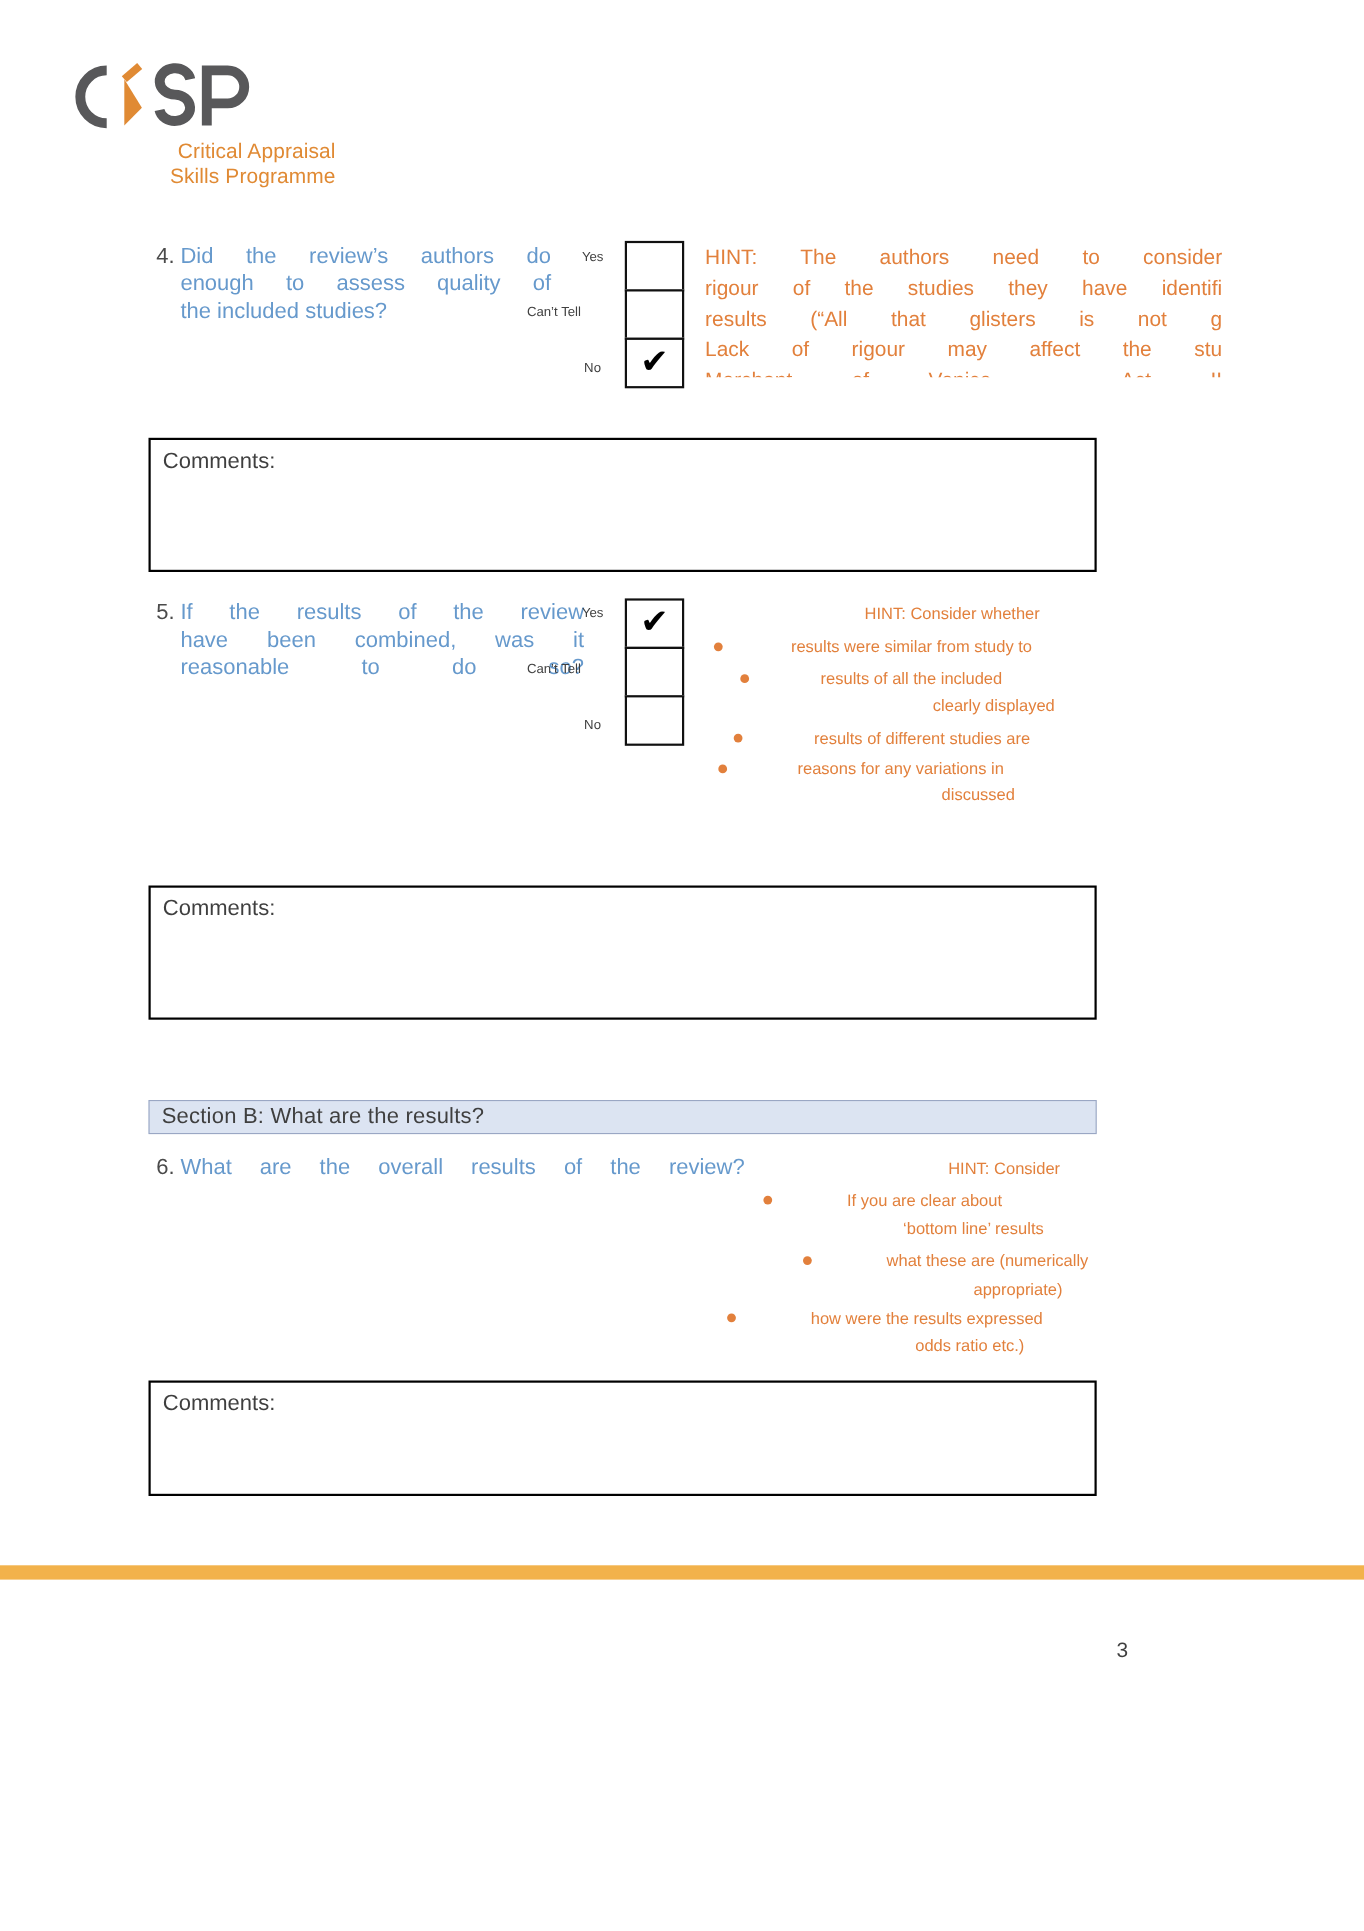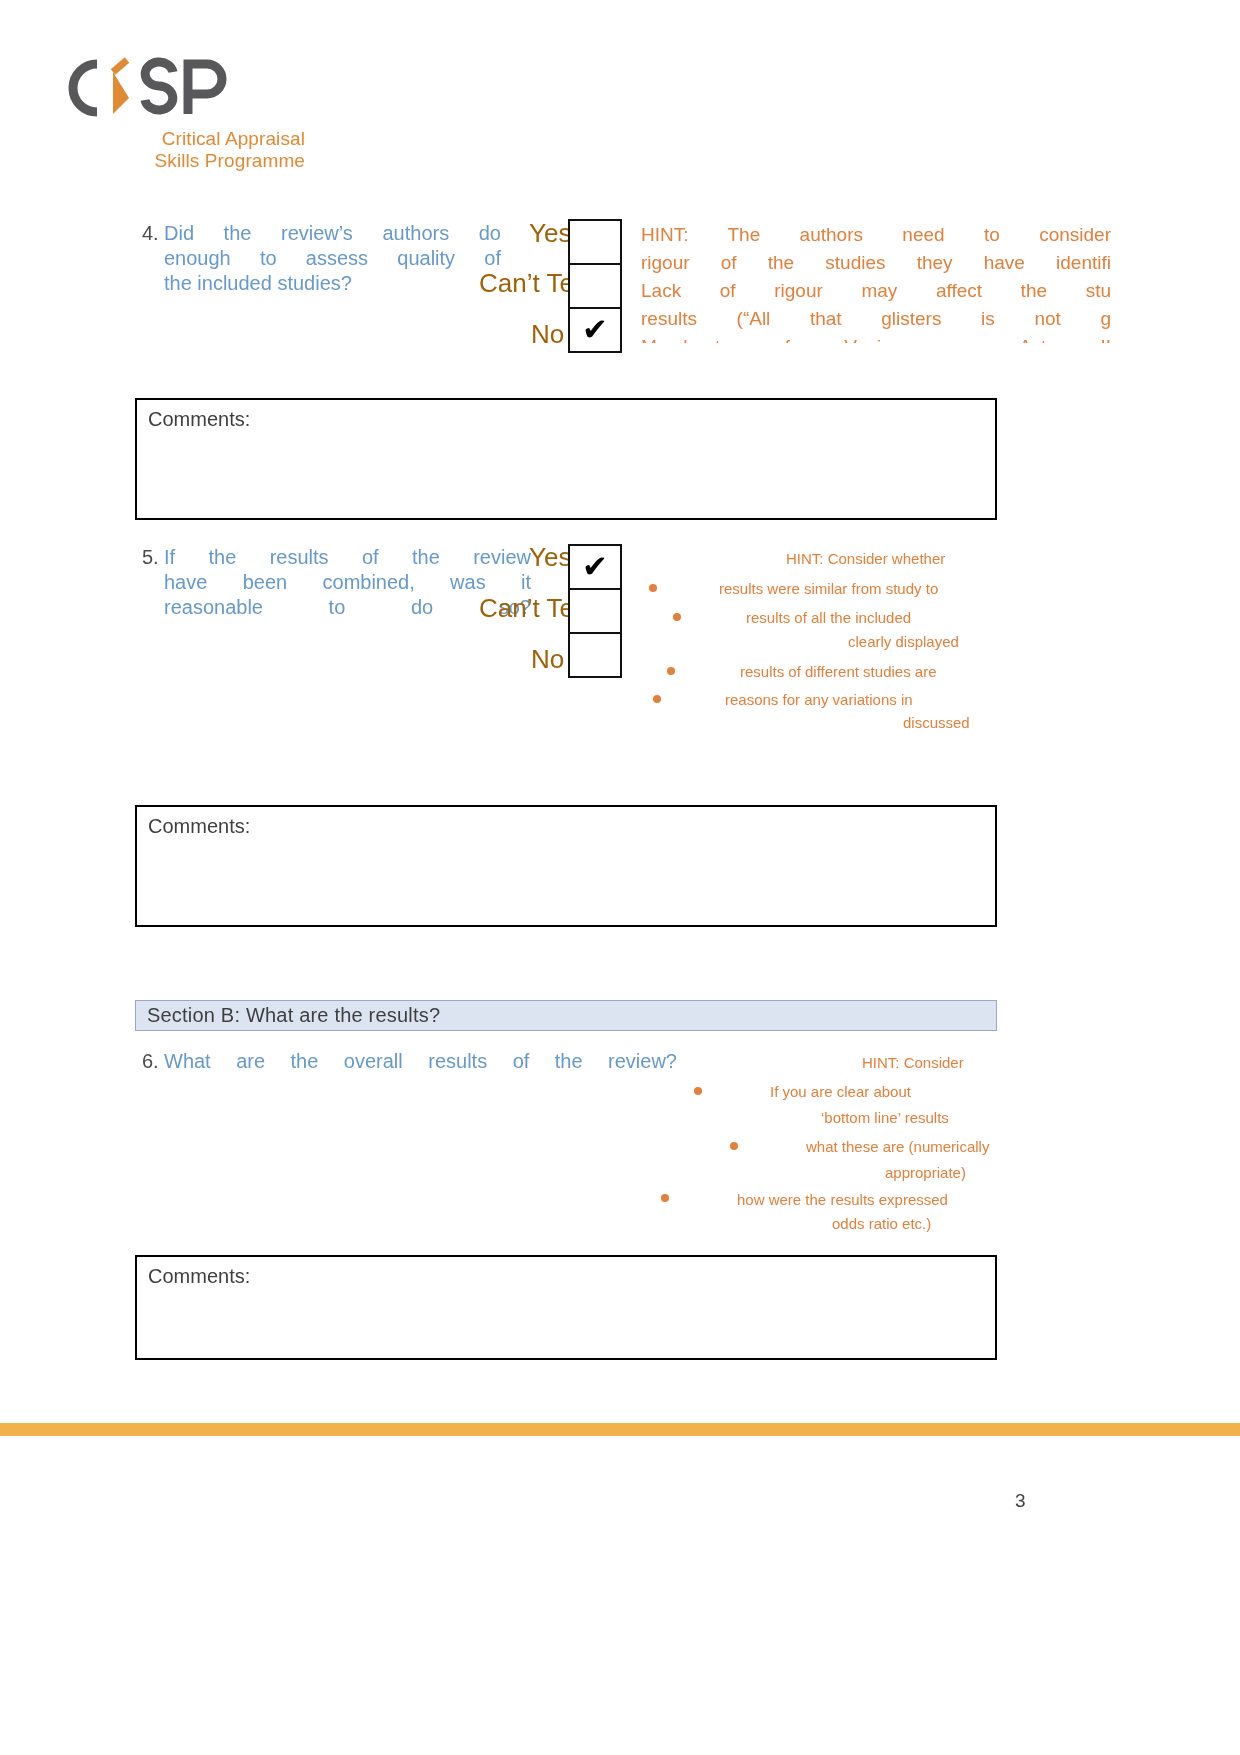--- a/index.html
+++ b/index.html
@@ -52,22 +52,22 @@
   .qnum {
     position: absolute;
     color: #4a4a4a;
     font-size: 20px;
     line-height: 25px;
   }
 
   
   .ansLabel {
     position: absolute;
-    color: #a16207;
-    font-size: 26px;
+    color: #404040;
+    font-size: 12px;
     line-height: 25px;
     white-space: nowrap;
   }
 
   
   .cbstack {
     position: absolute;
     width: 56px;
   }
   .cbox {
@@ -202,22 +202,22 @@
     <div class="cbox"></div>
     <div class="cbox"></div>
     <div class="cbox">
         <span class="tick">✔</span>
       </div>
   </div>
 
   <div class="hint" style="left:641px; top:221px; width:470px; height:122px;">
     <span class="ln">HINT:   The      authors need   to      consider</span>
     <span class="ln">rigour  of      the      studies they    have    identifi</span>
+    <span class="ln">results (“All    that    glisters is      not     g</span>
     <span class="ln">Lack    of      rigour   may     affect  the     stu</span>
-    <span class="ln">results (“All    that    glisters is      not     g</span>
     <span class="ln">Merchant  of    Venice  –       Act     II</span>
   </div>
 
   <div class="commentbox" style="left:135px; top:398px; width:862px; height:122px;">
     <div class="lbl">Comments:</div>
   </div>
 </div>
 
 <div>
   <div class="qnum" style="left:142px; top:545px;">5.</div>
@@ -246,21 +246,21 @@
 
   <span class="bullet" style="left:673px; top:613px;"></span>
   <div class="hintline" style="left:746px; top:604px;">results  of      all     the     included</div>
   <div class="hintline" style="left:848px; top:628px;text-align:center;">clearly  displayed</div>
 
   <span class="bullet" style="left:667px; top:667px;"></span>
   <div class="hintline" style="left:740px; top:658px;">results  of      different       studies are</div>
 
   <span class="bullet" style="left:653px; top:695px;"></span>
   <div class="hintline" style="left:725px; top:686px;">reasons for     any     variations      in</div>
-  <div class="hintline" style="left:903px; top:709px;text-align:right;">discussed</div>
+  <div class="hintline" style="left:856px; top:709px;text-align:right;">discussed</div>
 
   <div class="commentbox" style="left:135px; top:805px; width:862px; height:122px;">
     <div class="lbl">Comments:</div>
   </div>
 </div>
 
 <div class="sectionbar" style="left:135px; top:964px; width:862px; height:31px;">
   <span class="txt">Section  B:       What    are      the      results?</span>
 </div>
 

